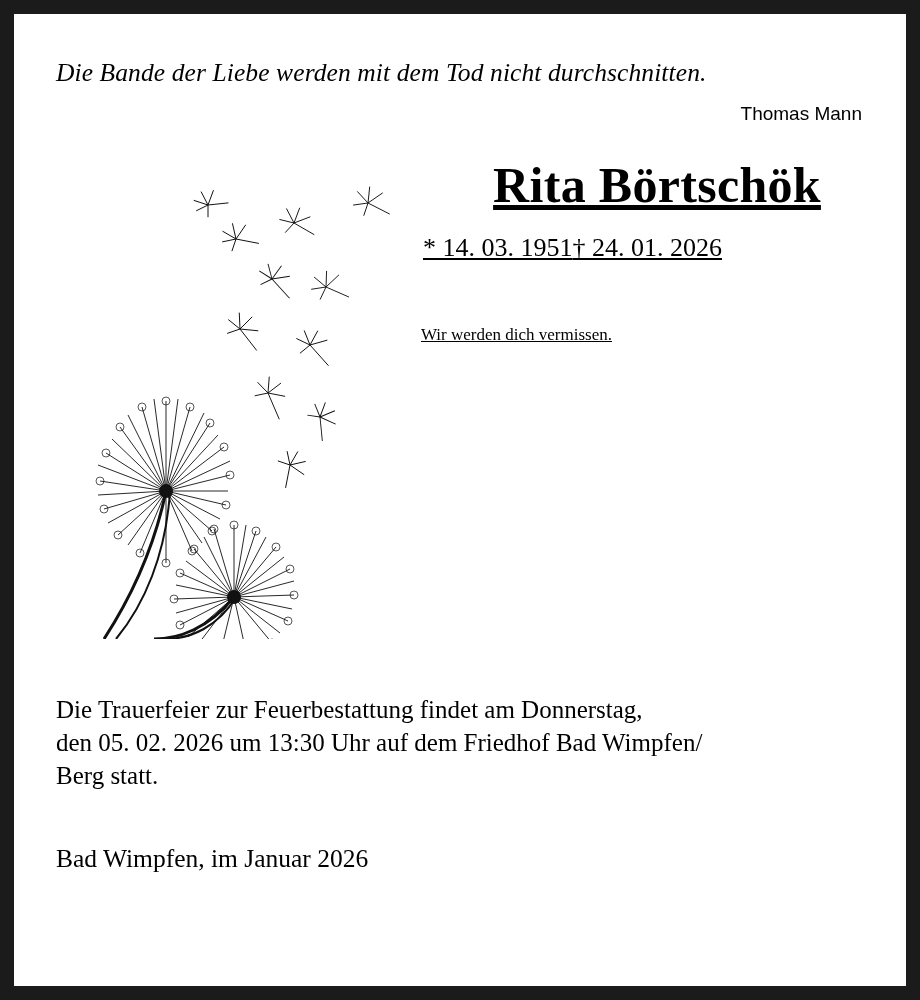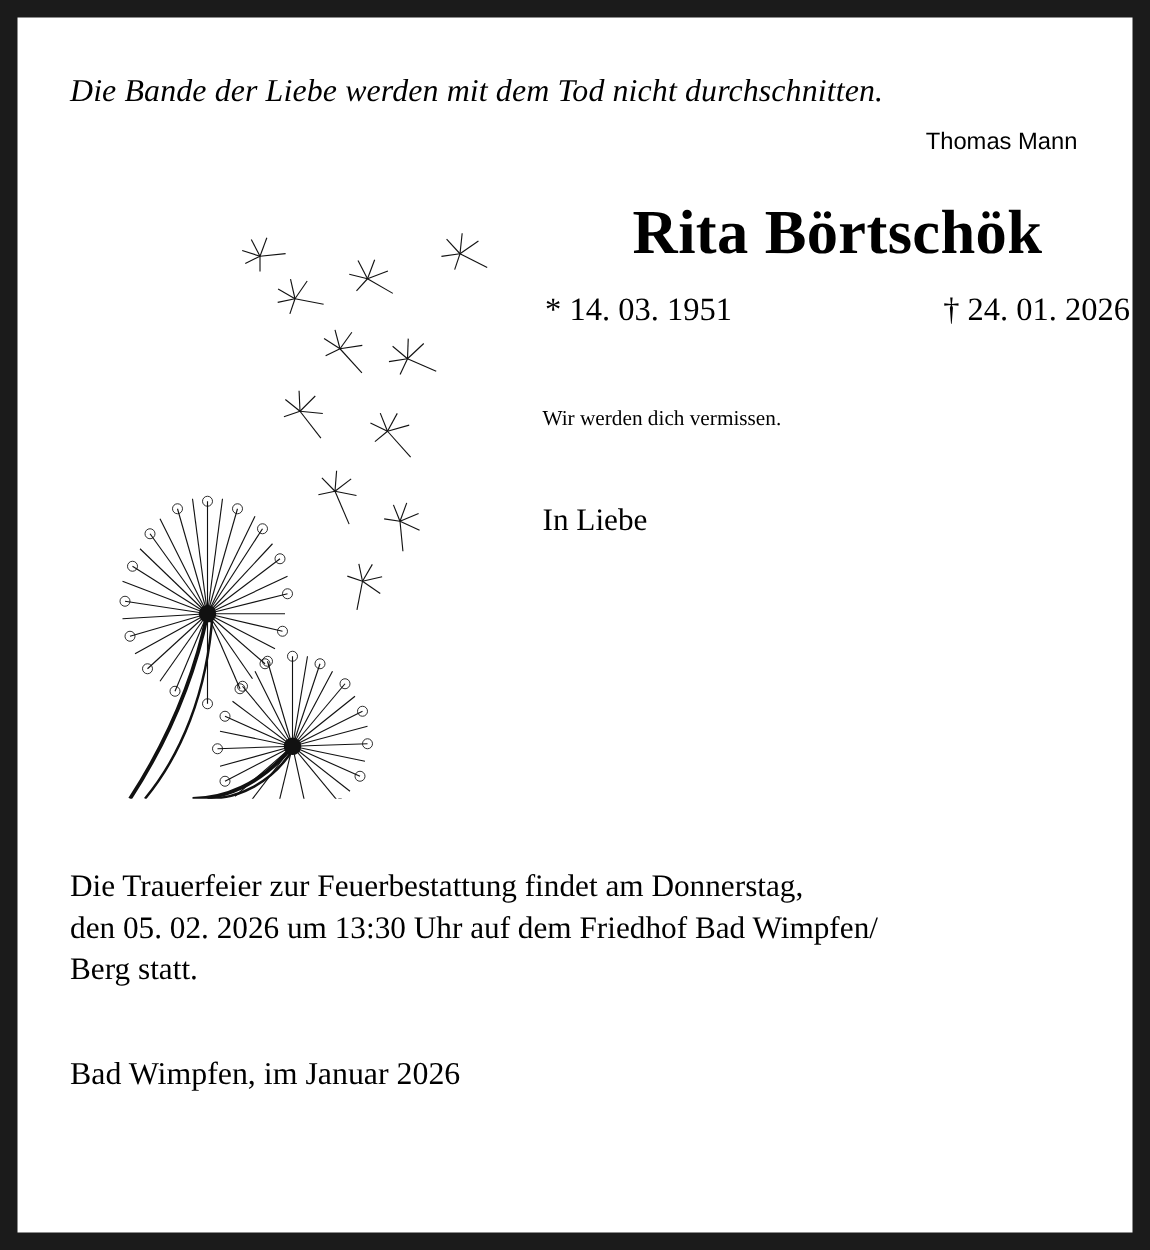--- a/index.html
+++ b/index.html
@@ -56,39 +56,39 @@
   .flower {
     position: absolute;
     left: 6px;
     top: 10px;
     width: 360px;
     height: 470px;
   }
 
   .right-col {
     position: absolute;
-    left: 378px;
+    left: 365px;
     top: 0;
     width: 480px;
+    text-decoration: underline;
   }
 
   .name {
     font-family: "Liberation Serif", serif;
     font-weight: bold;
     font-size: 50px;
     line-height: 1.05;
     letter-spacing: 0.3px;
     text-align: center;
     margin: 0;
     white-space: nowrap;
   }
 
   .dates {
     display: flex;
-    justify-content: space-between;
     font-family: "Liberation Serif", serif;
     font-size: 26px;
     margin-top: 22px;
     padding: 0 6px;
   }
 
   .miss-line {
     font-family: "Liberation Serif", serif;
     font-size: 17px;
     margin-top: 62px;
@@ -343,21 +343,20 @@
         </svg>
       </div>
 
       <div class="right-col">
         <div class="name">Rita Börtschök</div>
         <div class="dates">
           <span>* 14. 03. 1951</span>
           <span>† 24. 01. 2026</span>
         </div>
         <div class="miss-line">Wir werden dich vermissen.</div>
-        <div class="in-love">In Liebe</div>
       </div>
     </div>
 
     <div class="ceremony">
       <div>Die Trauerfeier zur Feuerbestattung findet am Donnerstag,</div>
       <div>den 05. 02. 2026 um 13:30 Uhr auf dem Friedhof Bad Wimpfen/</div>
       <div>Berg statt.</div>
     </div>
 
     <div class="place-date">Bad Wimpfen, im Januar 2026</div>

